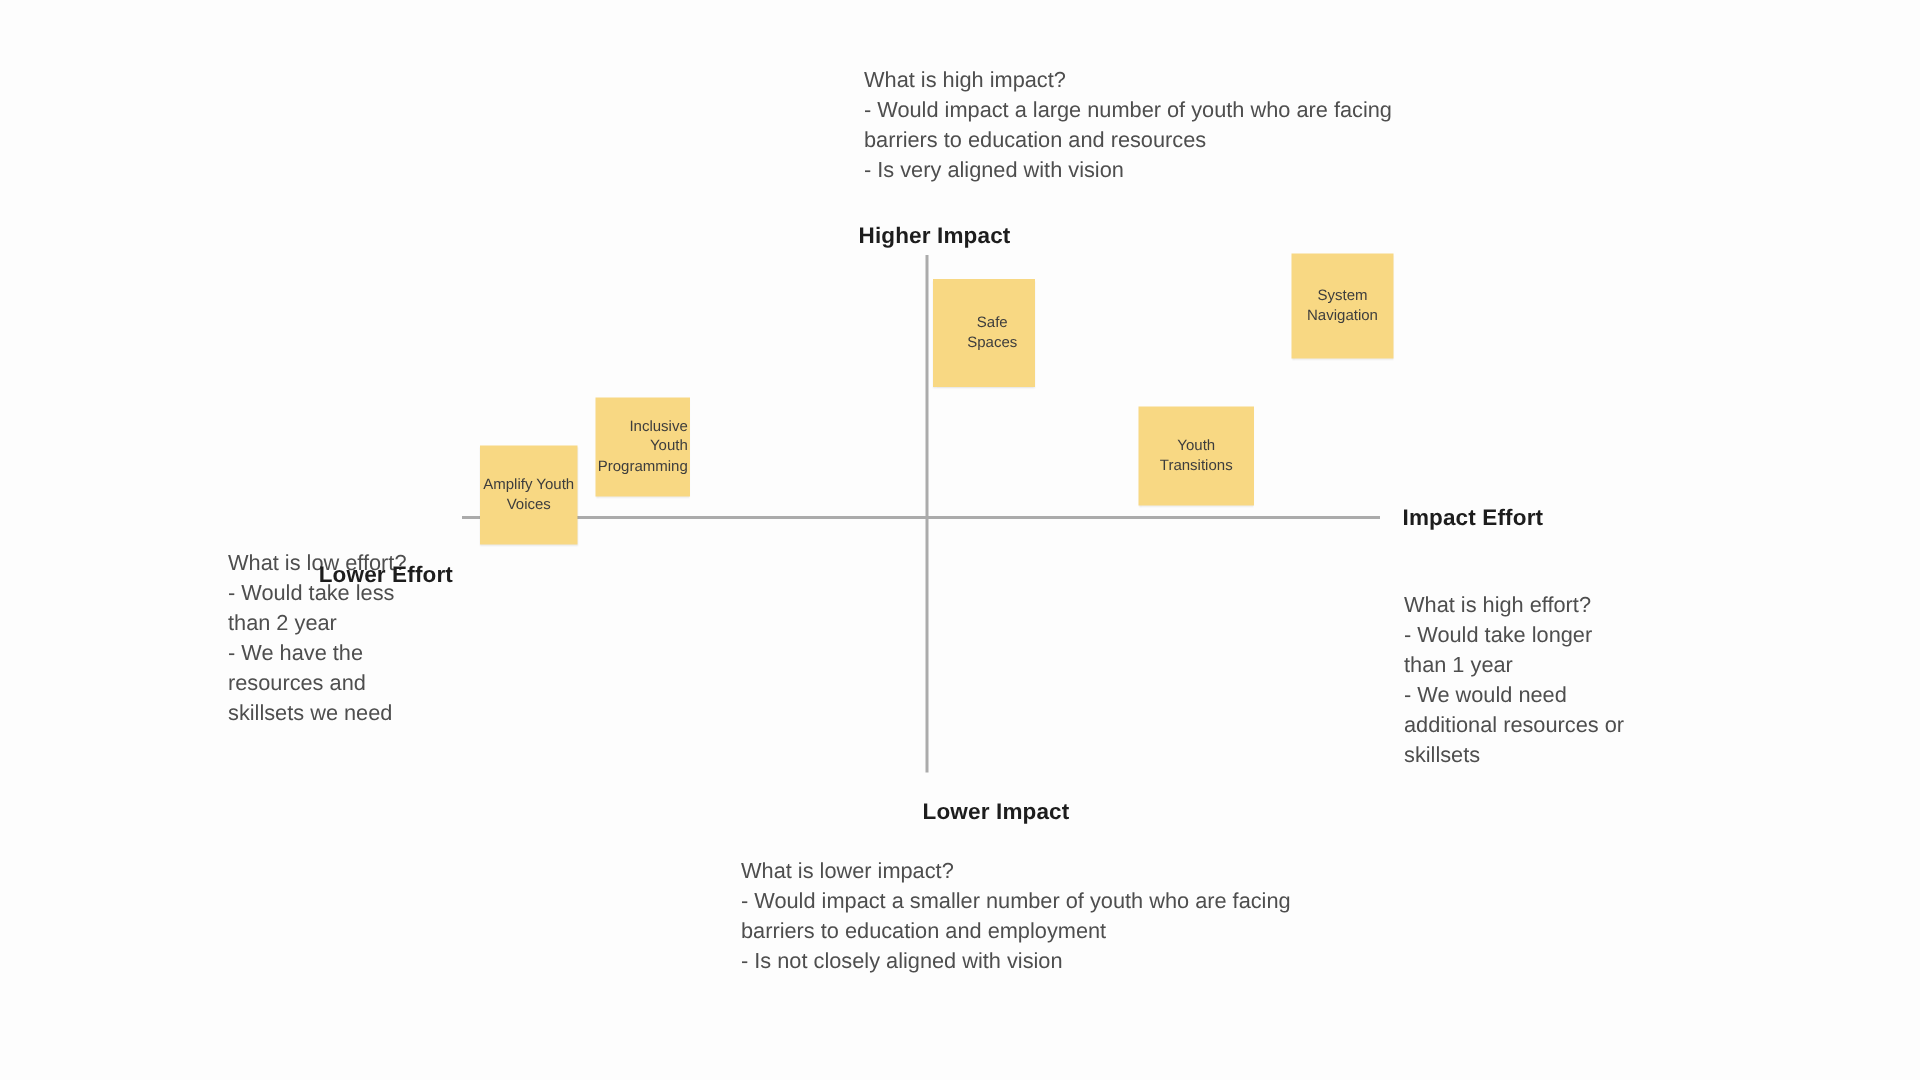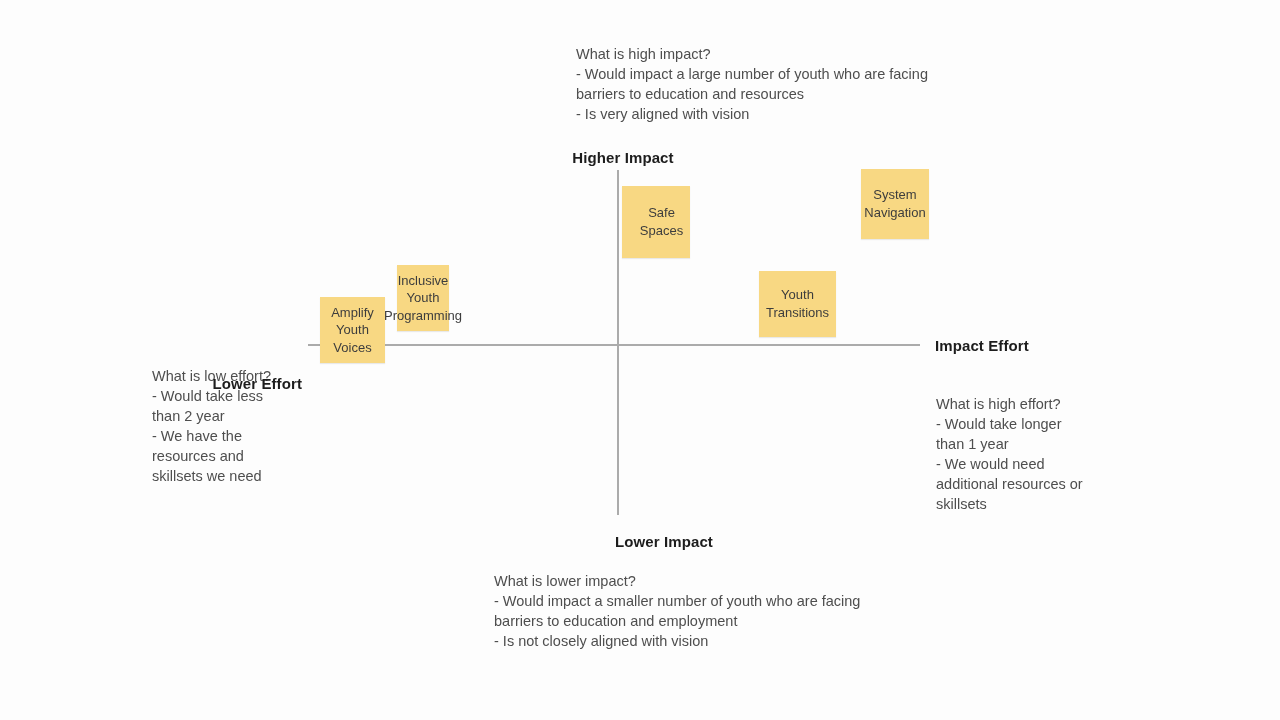--- a/index.html
+++ b/index.html
@@ -53,21 +53,21 @@
     position: absolute;
     z-index: 4;
     background: var(--sticky, #f8d883);
     box-shadow: 0 1px 1px rgba(0,0,0,0.08);
     display: flex;
     align-items: center;
     justify-content: center;
     text-align: center;
     padding: 2px;
     box-sizing: border-box;
-    font-size: 13px;
+    font-size: 10px;
     line-height: 1.35;
     color: #3d3d3d;
   }
 </style>
 </head>
 <body>
 
 <div class="canvas">
 
   <div class="axis-line axis-v"></div>
@@ -105,21 +105,21 @@
 barriers to education and employment
 - Is not closely aligned with vision</div>
 
   <div>
       <div class="sticky" style="left: 622px; top: 186px; width: 68px; height: 72px; padding-left: 13px;">
         <span>Safe Spaces</span>
       </div>
       <div class="sticky" style="left: 861px; top: 169px; width: 68px; height: 70px;">
         <span>System Navigation</span>
       </div>
-      <div class="sticky" style="left: 397px; top: 265px; width: 52px; height: 66px;">
+      <div class="sticky" style="left: 397px; top: 265px; width: 63px; height: 66px; text-align: right;">
         <span>Inclusive Youth Programming</span>
       </div>
       <div class="sticky" style="left: 320px; top: 297px; width: 65px; height: 66px;">
         <span>Amplify Youth Voices</span>
       </div>
       <div class="sticky" style="left: 759px; top: 271px; width: 77px; height: 66px;">
         <span>Youth Transitions</span>
       </div>
     </div>
 

